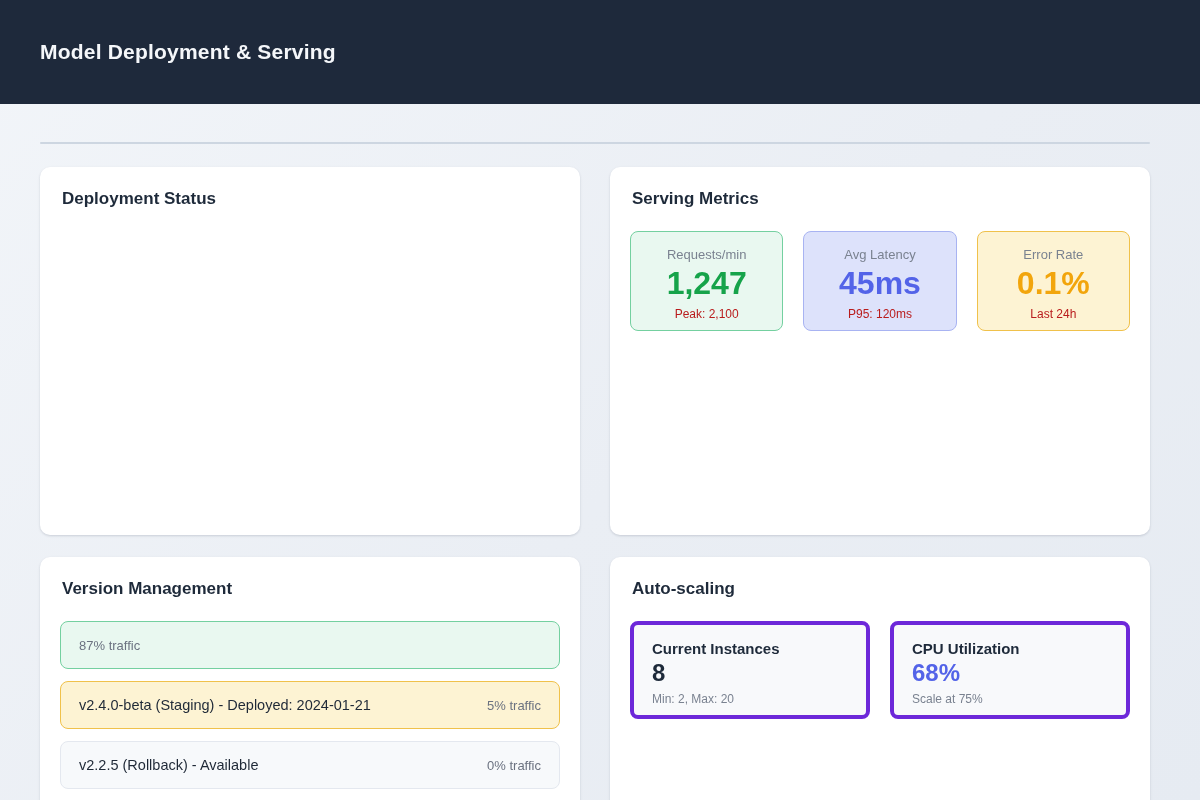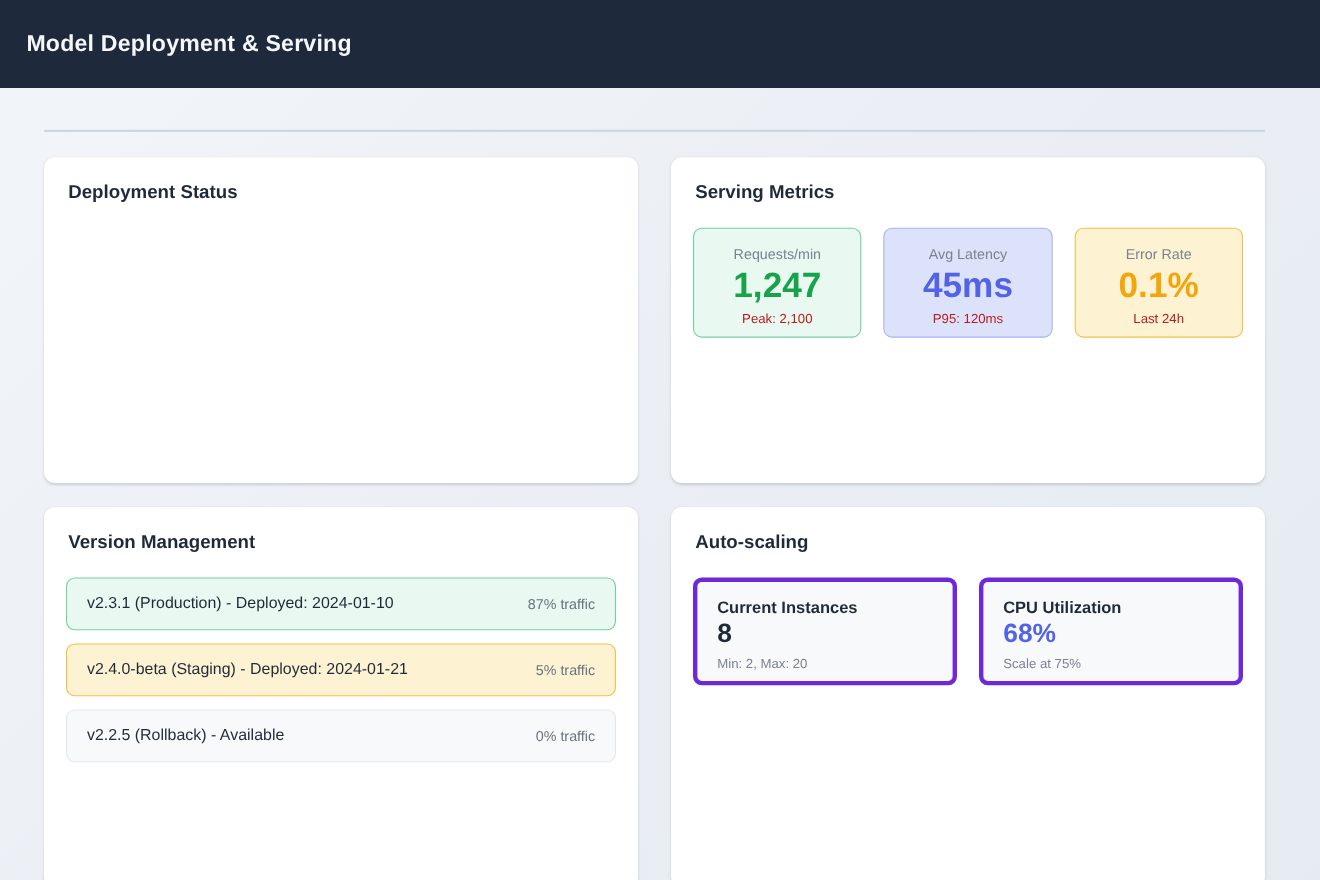--- a/index.html
+++ b/index.html
@@ -6,25 +6,25 @@
   html, body { width: 1200px; height: 800px; }
   body {
     font-family: "Liberation Sans", "DejaVu Sans", sans-serif;
     background: linear-gradient(135deg, #f2f5f9 0%, #eaeef4 55%, #e6ebf2 100%);
     color: #1f2937;
     overflow: hidden;
   }
 
   
   .app-header {
-    height: 80px;
+    height: 104px;
     background: #1e293b;
     display: flex;
     align-items: center;
-    padding: 0 24px;
+    padding: 0 40px;
   }
   .app-header h1 {
     color: #f5f7fa;
     font-size: 21px;
     font-weight: bold;
     letter-spacing: 0.2px;
   }
 
   
   .page { padding: 0 50px 0 40px; }
@@ -42,21 +42,21 @@
     margin-top: 23px;
   }
 
   
   .card {
     background: #ffffff;
     border-radius: 10px;
     box-shadow: 0 1px 3px rgba(16, 30, 54, 0.10), 0 1px 2px rgba(16, 30, 54, 0.06);
     padding: 20px 20px;
   }
-  .card.tall { height: 296px; }
+  .card.tall { height: 368px; }
   .card.tall2 { height: 346px; }
   .card-title {
     font-size: 17px;
     font-weight: bold;
     color: #1e2a3a;
     margin: 2px 0 22px 2px;
   }
 
   
   .env-row { display: grid; grid-template-columns: 1fr 1fr; gap: 20px; }
@@ -159,21 +159,20 @@
           <div class="metric-value yellow">0.1%</div>
           <div class="metric-sub">Last 24h</div>
         </div>
       </div>
     </section>
 
     <section class="card tall2">
       <h2 class="card-title">Version Management</h2>
       <div class="version-list">
         <div class="version-row green">
-          <span class="version-label">v2.3.1 (Production) - Deployed: 2024-01-10</span>
           <span class="version-traffic">87% traffic</span>
         </div>
         <div class="version-row yellow">
           <span class="version-label">v2.4.0-beta (Staging) - Deployed: 2024-01-21</span>
           <span class="version-traffic">5% traffic</span>
         </div>
         <div class="version-row neutral">
           <span class="version-label">v2.2.5 (Rollback) - Available</span>
           <span class="version-traffic">0% traffic</span>
         </div>

